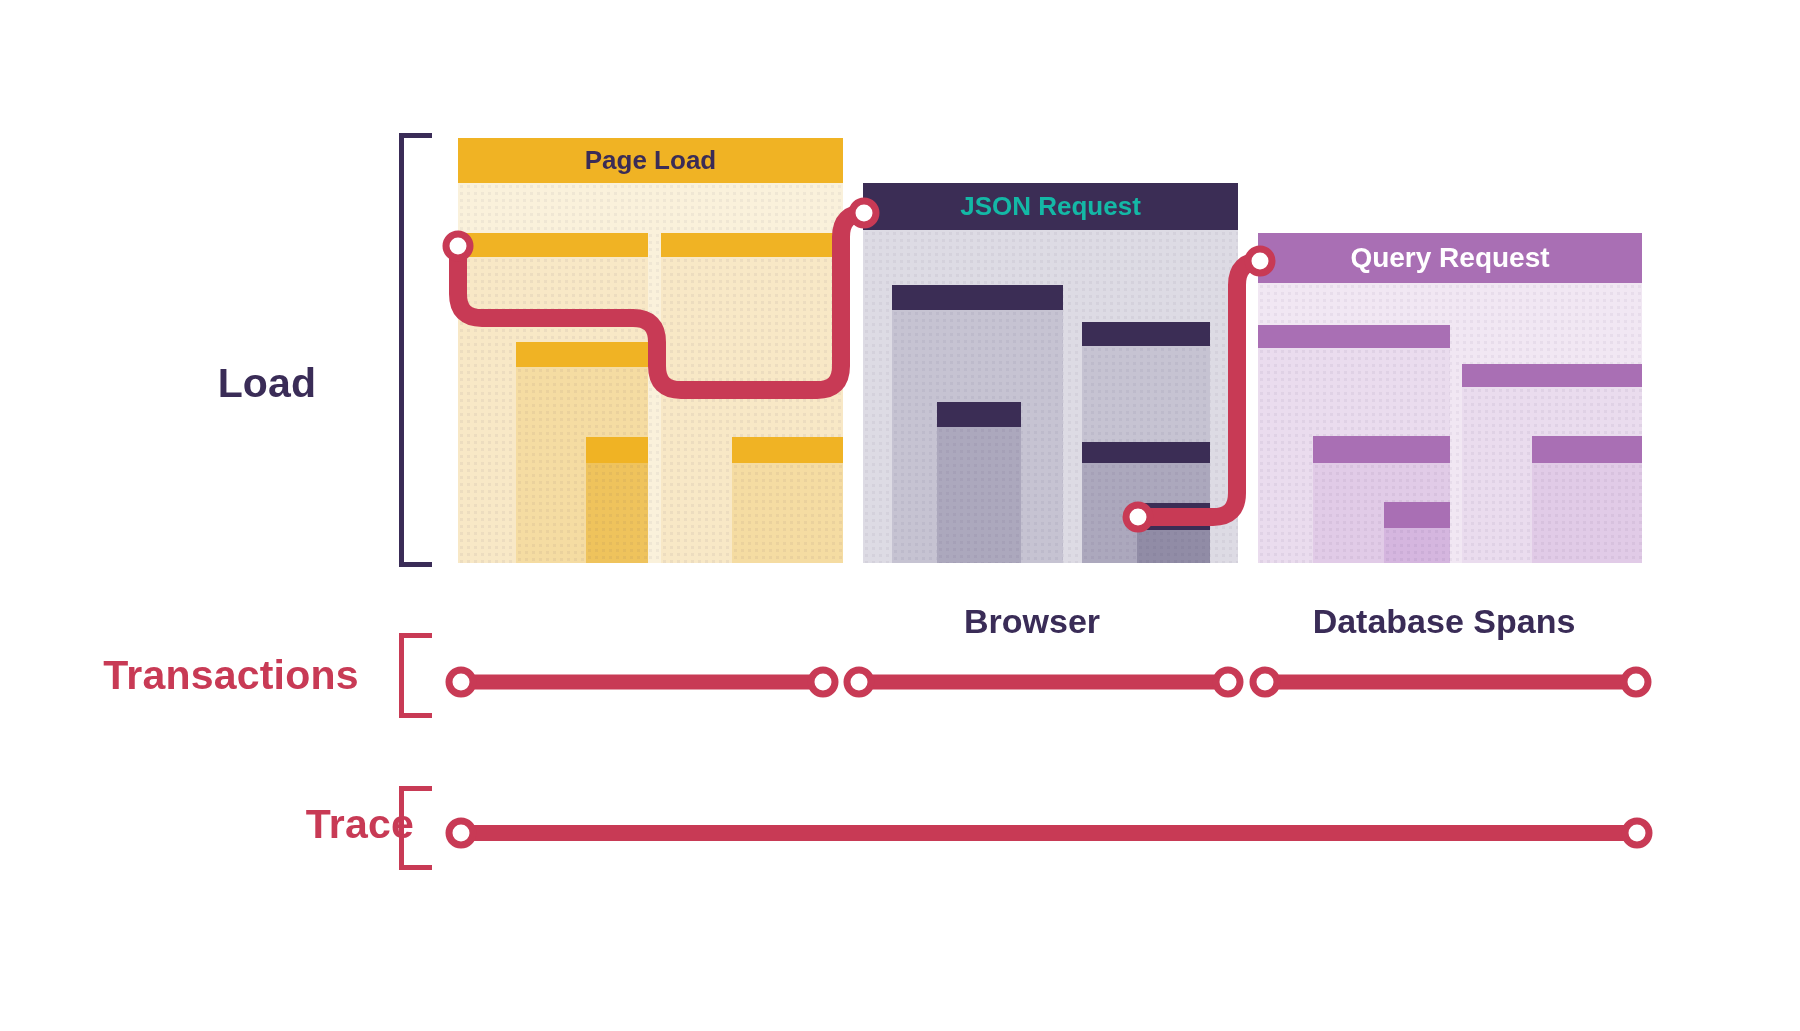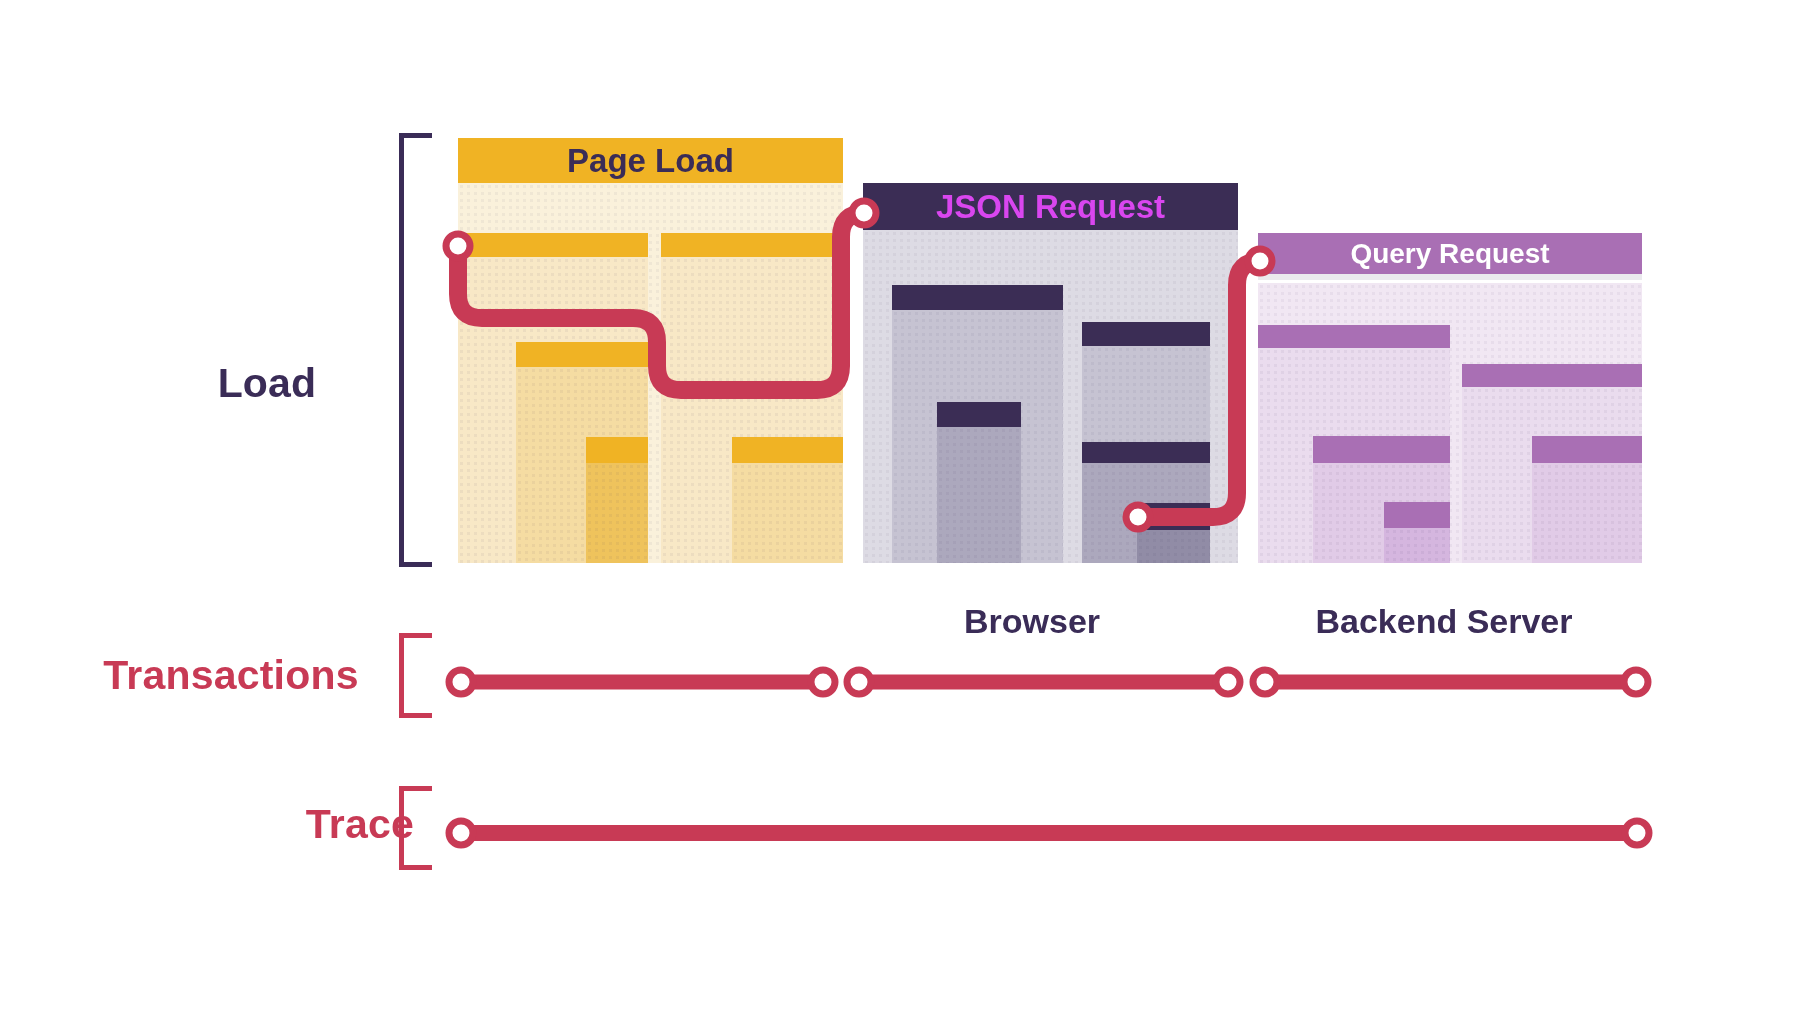--- a/index.html
+++ b/index.html
@@ -21,37 +21,37 @@
   .bracket.red{color:var(--c-red,#C83A55);}
 
   
   .side-label{position:absolute;text-align:center;font-size:41px;letter-spacing:0.2px;}
   .side-label.ink{color:var(--c-ink,#3A2C57);}
   .side-label.red{color:var(--c-red,#C83A55);}
 
   
   .panel{position:absolute;}
   .panel-header{position:relative;width:100%;display:flex;align-items:center;justify-content:center;
-    font-size:33px;box-shadow:0 6px 0 rgba(59,45,88,0.10);}
+    font-size:26px;box-shadow:0 6px 0 rgba(59,45,88,0.10);}
   .panel-body{position:absolute;left:0;right:0;bottom:0;
     background-image:radial-gradient(circle,rgba(59,45,88,0.055) 1.5px,transparent 1.6px);background-size:7px 7px;}
 
   .bar{position:absolute;bottom:0;display:flex;flex-direction:column;}
   .bar-h{flex:0 0 auto;box-shadow:0 5px 0 rgba(59,45,88,0.12);}
   .bar-b{flex:1 1 auto;background-image:radial-gradient(circle,rgba(59,45,88,0.06) 1.5px,transparent 1.6px);background-size:7px 7px;}
 
   
   .p1 .panel-header{background:var(--c-yellow,#F0B324);color:var(--c-ink,#3A2C57);}
   .p1 .panel-body{background-color:var(--c-yellow_l0,#FAF1DB);}
   .p1 .bar-h{background:var(--c-yellow,#F0B324);}
   .p1 .y1{background-color:var(--c-yellow_l1,#F8E8C6);}
   .p1 .y2{background-color:var(--c-yellow_l2,#F5DCA2);}
   .p1 .y3{background-color:var(--c-yellow_l3,#EFC35C);}
 
-  .p2 .panel-header{background:var(--c-purple_dark,#3B2D55);color:#d946ef;}
+  .p2 .panel-header{background:var(--c-purple_dark,#3B2D55);color:#14b8a6;}
   .p2 .panel-body{background-color:var(--c-gray_l0,#DDDBE4);}
   .p2 .bar-h{background:var(--c-purple_dark,#3B2D55);}
   .p2 .g1{background-color:var(--c-gray_l1,#C6C3D2);}
   .p2 .g2{background-color:var(--c-gray_l2,#ACA8BD);}
   .p2 .g3{background-color:var(--c-gray_l3,#918CA6);}
 
   .p3 .panel-header{background:var(--c-purple,#A96FB4);color:#fff;font-size:28px;}
   .p3 .panel-body{background-color:var(--c-lilac_l0,#F1E7F3);}
   .p3 .bar-h{background:var(--c-purple,#A96FB4);}
   .p3 .l1{background-color:var(--c-lilac_l1,#EADCEE);}
@@ -122,21 +122,21 @@
       <div class="bar-h" style="height:21px;"></div>
       <div class="bar-b g2"></div>
     </div>
     <div class="bar" style="left:274px;top:320px;width:73px;">
       <div class="bar-h" style="height:27px;"></div>
       <div class="bar-b g3"></div>
     </div>
   </section>
 
   <section class="panel p3" style="left:1258px;top:233px;width:384px;height:330px;">
-    <header class="panel-header" style="height:41px;">
+    <header class="panel-header" style="height:50px;">
       <span>Query Request</span>
     </header>
     <div class="panel-body" style="top:50px;"></div>
     <div class="bar" style="left:0;top:92px;width:192px;">
       <div class="bar-h" style="height:23px;"></div>
       <div class="bar-b l1"></div>
     </div>
     <div class="bar" style="left:55px;top:203px;width:137px;">
       <div class="bar-h" style="height:27px;"></div>
       <div class="bar-b l2"></div>
@@ -149,21 +149,21 @@
       <div class="bar-h" style="height:23px;"></div>
       <div class="bar-b l1"></div>
     </div>
     <div class="bar" style="left:274px;top:203px;width:110px;">
       <div class="bar-h" style="height:27px;"></div>
       <div class="bar-b l2"></div>
     </div>
   </section>
 
   <div class="caption" style="left:882px;width:300px;">Browser</div>
-  <div class="caption" style="left:1244px;width:400px;">Backend Server</div>
+  <div class="caption" style="left:1244px;width:400px;">Database Spans</div>
 
   <div class="bracket red" style="left:399px;top:633px;height:85px;"></div>
   <div class="side-label red" style="left:81px;top:652px;width:300px;">Transactions</div>
 
   <div class="bracket red" style="left:399px;top:786px;height:84px;"></div>
   <div class="side-label red" style="left:114px;top:801px;width:300px;text-align:right;">Trace</div>
 
   <svg class="overlay" width="1800" height="1031" viewBox="0 0 1800 1031">
 
     <path class="trace-stroke" stroke-width="18" d="M 458 246 L 458 294 Q 458 318 482 318 L 633 318 Q 657 318 657 342 L 657 366 Q 657 390 681 390

